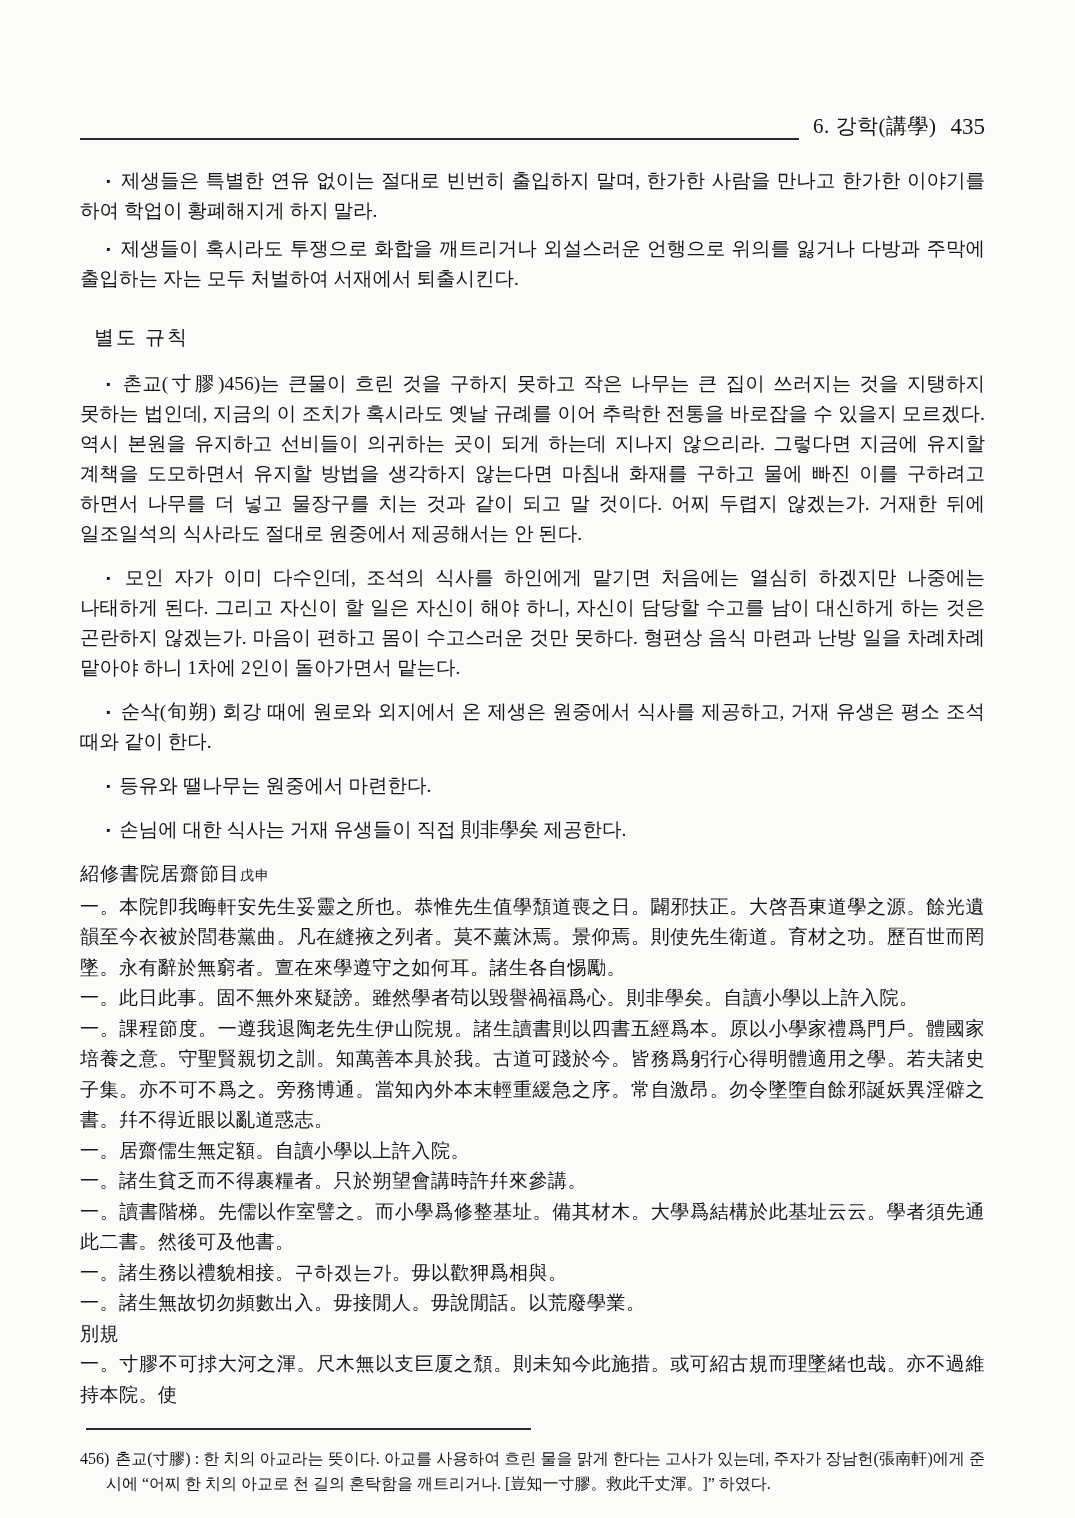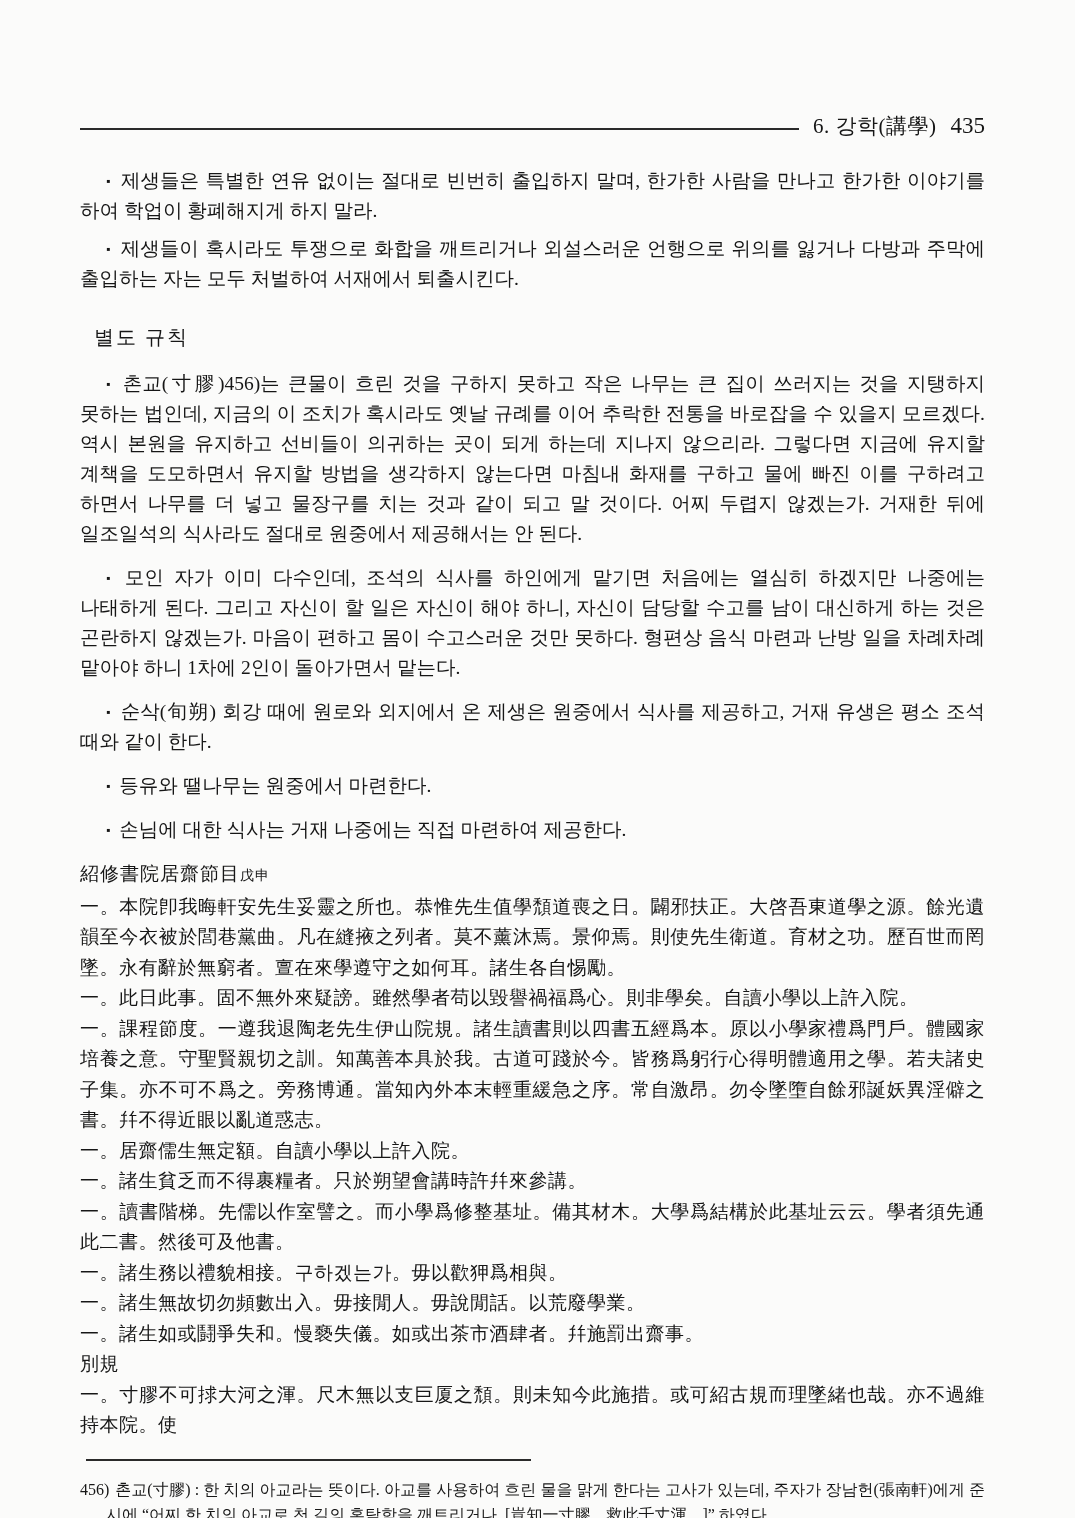--- a/index.html
+++ b/index.html
@@ -9,21 +9,21 @@
     color:#161616;
     font-family:"Liberation Serif","DejaVu Serif",serif;
     position:relative;
     overflow:hidden;
   }
   .page{
     position:absolute;left:80px;top:112px;width:905px;
   }
   
   .header{
-    display:flex;align-items:center;
+    display:flex;align-items:flex-end;
     margin-bottom:26px;
   }
   .header .rule{
     flex:1;height:0;border-top:2.5px solid #2a2a2a;margin-right:14px;margin-top:6px;
   }
   .header .chapter{
     font-size:21px;letter-spacing:0.5px;white-space:nowrap;
   }
   .header .pagenum{
     font-weight:normal;font-size:23px;margin-left:14px;white-space:nowrap;
@@ -86,34 +86,33 @@
     <p class="kpara"><span class="bullet">▪</span><span>제생들이 혹시라도 투쟁으로 화합을 깨트리거나 외설스러운 언행으로 위의를 잃거나 다방과 주막에 출입하는 자는 모두 처벌하여 서재에서 퇴출시킨다.</span></p>
   </div>
 
   <div class="section-title">별도 규칙</div>
 
   <div class="sec2">
     <p class="kpara"><span class="bullet">▪</span><span>촌교(寸膠)456)는 큰물이 흐린 것을 구하지 못하고 작은 나무는 큰 집이 쓰러지는 것을 지탱하지 못하는 법인데, 지금의 이 조치가 혹시라도 옛날 규례를 이어 추락한 전통을 바로잡을 수 있을지 모르겠다. 역시 본원을 유지하고 선비들이 의귀하는 곳이 되게 하는데 지나지 않으리라. 그렇다면 지금에 유지할 계책을 도모하면서 유지할 방법을 생각하지 않는다면 마침내 화재를 구하고 물에 빠진 이를 구하려고 하면서 나무를 더 넣고 물장구를 치는 것과 같이 되고 말 것이다. 어찌 두렵지 않겠는가. 거재한 뒤에 일조일석의 식사라도 절대로 원중에서 제공해서는 안 된다.</span></p>
     <p class="kpara"><span class="bullet">▪</span><span>모인 자가 이미 다수인데, 조석의 식사를 하인에게 맡기면 처음에는 열심히 하겠지만 나중에는 나태하게 된다. 그리고 자신이 할 일은 자신이 해야 하니, 자신이 담당할 수고를 남이 대신하게 하는 것은 곤란하지 않겠는가. 마음이 편하고 몸이 수고스러운 것만 못하다. 형편상 음식 마련과 난방 일을 차례차례 맡아야 하니 1차에 2인이 돌아가면서 맡는다.</span></p>
     <p class="kpara"><span class="bullet">▪</span><span>순삭(旬朔) 회강 때에 원로와 외지에서 온 제생은 원중에서 식사를 제공하고, 거재 유생은 평소 조석 때와 같이 한다.</span></p>
     <p class="kpara"><span class="bullet">▪</span><span>등유와 땔나무는 원중에서 마련한다.</span></p>
-    <p class="kpara"><span class="bullet">▪</span><span>손님에 대한 식사는 거재 나중에는 직접 마련하여 제공한다.</span></p>
+    <p class="kpara"><span class="bullet">▪</span><span>손님에 대한 식사는 거재 유생들이 직접 則非學矣 제공한다.</span></p>
   </div>
 
   <div class="hanmun">
     <p class="htitle"><span>紹修書院居齋節目</span><span class="suffix">戊申</span></p>
     <p>一。本院卽我晦軒安先生妥靈之所也。恭惟先生值學頹道喪之日。闢邪扶正。大啓吾東道學之源。餘光遺韻至今衣被於閭巷黨曲。凡在縫掖之列者。莫不薰沐焉。景仰焉。則使先生衛道。育材之功。歷百世而罔墜。永有辭於無窮者。亶在來學遵守之如何耳。諸生各自惕勵。</p>
     <p>一。此日此事。固不無外來疑謗。雖然學者苟以毀譽禍福爲心。則非學矣。自讀小學以上許入院。</p>
     <p>一。課程節度。一遵我退陶老先生伊山院規。諸生讀書則以四書五經爲本。原以小學家禮爲門戶。體國家培養之意。守聖賢親切之訓。知萬善本具於我。古道可踐於今。皆務爲躬行心得明體適用之學。若夫諸史子集。亦不可不爲之。旁務博通。當知內外本末輕重緩急之序。常自激昂。勿令墜墮自餘邪誕妖異淫僻之書。幷不得近眼以亂道惑志。</p>
     <p>一。居齋儒生無定額。自讀小學以上許入院。</p>
     <p>一。諸生貧乏而不得裹糧者。只於朔望會講時許幷來參講。</p>
     <p>一。讀書階梯。先儒以作室譬之。而小學爲修整基址。備其材木。大學爲結構於此基址云云。學者須先通此二書。然後可及他書。</p>
     <p>一。諸生務以禮貌相接。구하겠는가。毋以歡狎爲相與。</p>
     <p>一。諸生無故切勿頻數出入。毋接閒人。毋說閒話。以荒廢學業。</p>
-    <p>一。諸生如或鬪爭失和。慢褻失儀。如或出茶市酒肆者。幷施罰出齋事。</p>
     <p>別規</p>
     <p>一。寸膠不可捄大河之渾。尺木無以支巨厦之頹。則未知今此施措。或可紹古規而理墜緒也哉。亦不過維持本院。使</p>
   </div>
 
   <div class="footnote">
     <div class="fn-rule"></div>
     <p class="fn-body"><span class="fn-num">456)</span><span>촌교(寸膠) : 한 치의 아교라는 뜻이다. 아교를 사용하여 흐린 물을 맑게 한다는 고사가 있는데, 주자가 장남헌(張南軒)에게 준 시에 “어찌 한 치의 아교로 천 길의 혼탁함을 깨트리거나. [豈知一寸膠。救此千丈渾。]” 하였다.</span></p>
   </div>
 
 </div>

